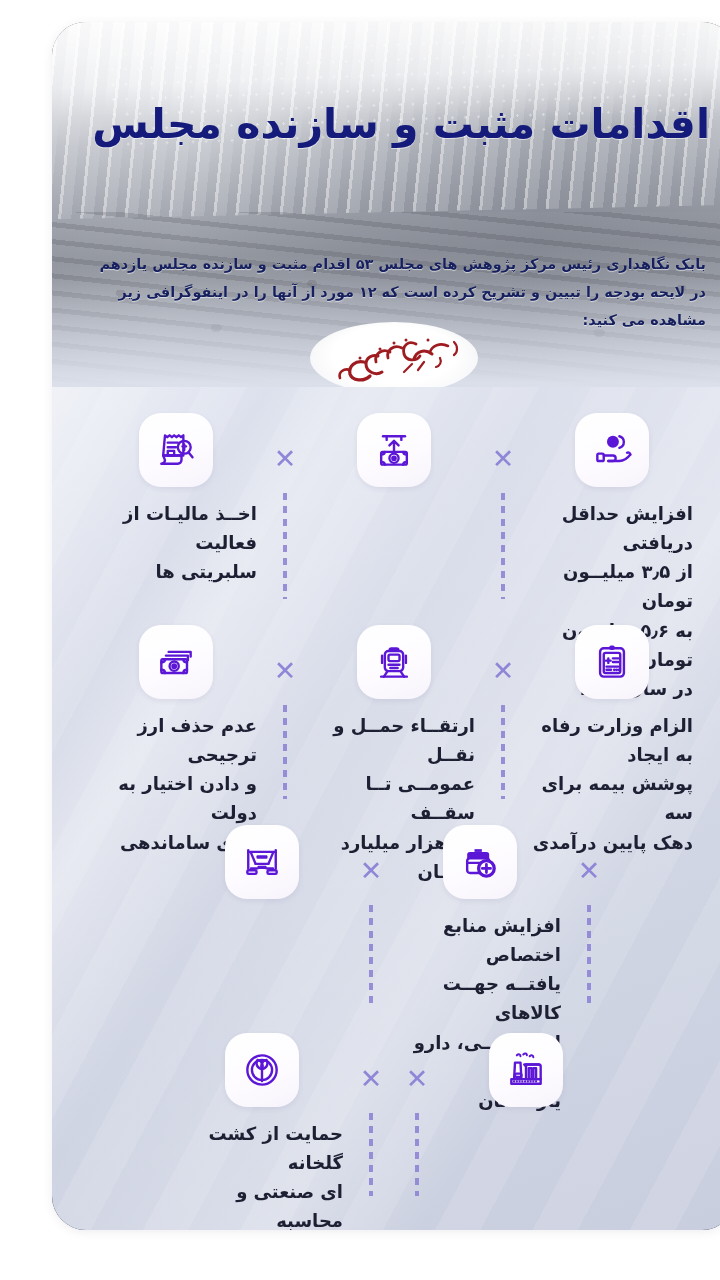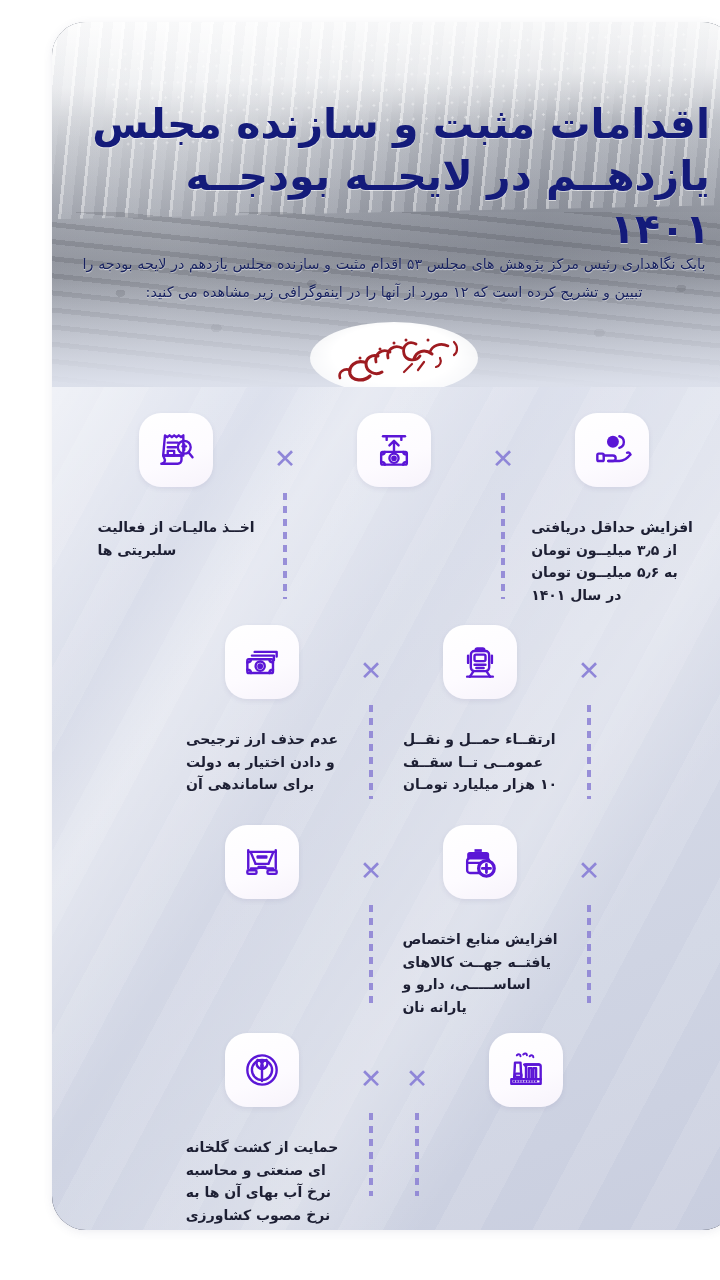--- a/index.html
+++ b/index.html
@@ -90,23 +90,23 @@
     font-size:41px;
     line-height:1.28;
     color:#141b7a;
     letter-spacing:-0.6px;
     text-shadow:0 1px 0 rgba(255,255,255,.55);
     direction:rtl;
   }
   .subtitle {
     position:absolute; right:30px; left:30px; top:228px;
     z-index:4;
-    text-align:center;
+    text-align:right;
     direction:rtl;
-    font-weight:400;
+    font-weight:700;
     font-size:14.4px;
     line-height:1.95;
     color:#16205e;
     text-shadow:0 1px 1px rgba(255,255,255,.6);
   }
 
   
   .logo-badge {
     position:absolute; left:50%; top:300px;
     transform:translateX(-50%);
@@ -161,28 +161,27 @@
     border-radius:22px;
     background:linear-gradient(160deg,#ffffff 0%,#fdfbff 60%,#f7f3fb 100%);
     box-shadow:0 2px 5px rgba(90,80,140,.10);
     display:flex; align-items:center; justify-content:center;
     margin-bottom:12px;
   }
   .icon-tile svg { display:block; }
 
   .cell-text {
     direction:rtl;
-    text-align:left;
-    font-size:14px;
+    text-align:right;
+    font-size:18px;
     line-height:1.62;
     font-weight:700;
     color:#1d1f33;
     padding:0 5px;
     white-space:pre-line;
-    margin-top:17px;
   }
 
   
   .sep {
     width:46px;
     align-self:stretch;
     position:relative;
     flex:0 0 46px;
   }
   .sep .x-mark {
@@ -215,21 +214,20 @@
   <div class="header">
     <div class="photo-base"></div>
     <div class="photo-ribs"></div>
     <div class="photo-dots"></div>
     <div class="photo-seats"></div>
     <div class="photo-blobs"></div>
     <div class="photo-haze"></div>
 
     <div class="title-block">
       <span class="title-line">اقدامات مثبت و سازنده مجلس</span>
-      <span class="title-line">یازدهــم در لایحــه بودجــه ۱۴۰۱</span>
     </div>
 
     <div class="subtitle">بابک نگاهداری رئیس مرکز پژوهش های مجلس ۵۳ اقدام  مثبت و سازنده مجلس یازدهم در لایحه بودجه را تبیین و تشریح کرده است که ۱۲ مورد از آنها را در اینفوگرافی زیر مشاهده می کنید:</div>
 
     <div class="logo-badge" title="بودجه تمام ایران">
       <svg width="148" height="60" viewBox="0 0 148 60">
         <g fill="none" stroke="#9e1b20" stroke-linecap="round" stroke-linejoin="round">
           <path d="M128 18 C120 14 112 18 110 24" stroke-width="2.6"></path>
           <path d="M112 26 C104 20 96 24 94 31" stroke-width="3"></path>
           <path d="M96 16 C88 12 82 18 84 26 C86 33 96 34 100 28" stroke-width="2.8"></path>
@@ -356,20 +354,36 @@
         <div class="cell-text">ارتقــاء حمــل و نقــل
 عمومــی تــا سقــف
 ۱۰ هزار میلیارد تومـان</div>
       </div>
 
       <div class="sep">
         <span class="x-mark">✕</span>
         <span class="dotline"></span>
       </div>
 
+      <div class="cell">
+        <div class="icon-tile">
+          <svg width="44" height="44" viewBox="0 0 48 48" fill="none" stroke="#5b16d6" stroke-width="2.6" stroke-linecap="round" stroke-linejoin="round">
+            <rect x="21" y="6" width="6" height="5" rx="2" fill="#5b16d6" stroke="none"></rect>
+            <rect x="11" y="9" width="26" height="31" rx="4"></rect>
+            <rect x="15" y="14" width="18" height="22" rx="2"></rect>
+            <path d="M20 20 v5 M17.5 22.5 h5"></path>
+            <path d="M25 20 h6 M25 24 h6"></path>
+            <path d="M18 29 h13 M18 32.5 h5"></path>
+            <path d="M26.5 32.5 h.01 M29 32.5 h.01 M31.5 32.5 h.01" stroke-width="3"></path>
+          </svg>
+        </div>
+        <div class="cell-text">الزام وزارت رفاه به ایجاد
+پوشش بیمه برای سه
+دهک پایین درآمدی</div>
+      </div>
 
     </div>
 
     <div class="row row-3">
 
       <div class="cell">
         <div class="icon-tile">
           <svg width="44" height="44" viewBox="0 0 48 48" fill="none" stroke="#5b16d6" stroke-width="2.6" stroke-linecap="round" stroke-linejoin="round">
             <path d="M9 11 v20 M39 11 v20"></path>
             <path d="M9 13 h30"></path>

